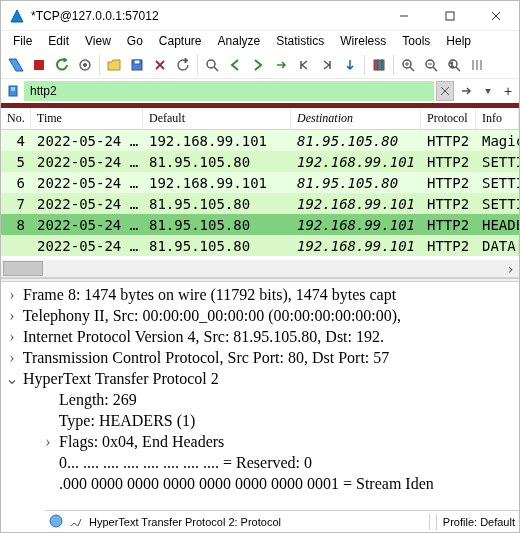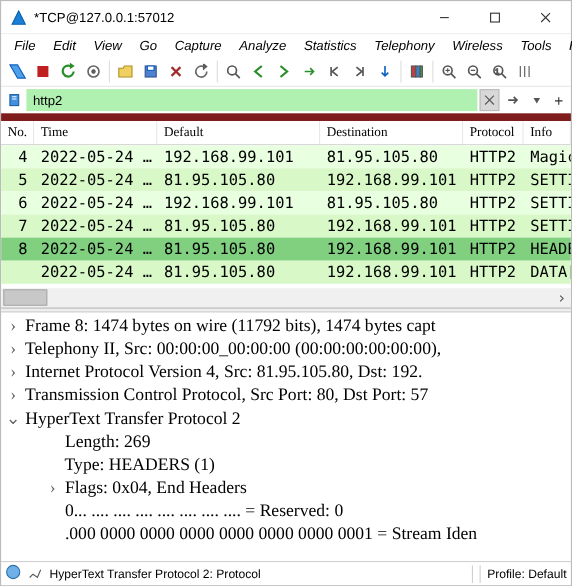--- a/index.html
+++ b/index.html
@@ -5,60 +5,60 @@
   * { box-sizing: border-box; }
   html, body { margin: 0; padding: 0; font-family: "Segoe UI", Tahoma, sans-serif; font-size: 12px; background: #fff; color: #000; }
   .window { width: 520px; height: 533px; border: 1px solid #bbb; display: flex; flex-direction: column; position: relative; }
   .titlebar { height: 30px; display: flex; align-items: center; padding-left: 8px; border-bottom: 1px solid #eee; justify-content: flex-end; }
   .titlebar .app-icon { width: 16px; height: 16px; margin-right: 6px; }
   .titlebar .title-text { flex: 1; font-size: 12px; }
   .win-buttons { display: flex; height: 100%; }
   .win-btn { width: 46px; display: flex; align-items: center; justify-content: center; }
   .win-btn svg { stroke: #333; }
   .menubar { height: 20px; display: flex; align-items: center; padding: 0 6px; gap: 4px; font-size: 12px; }
-  .menubar span { padding: 20px 6px; cursor: default; font-style: italic; }
+  .menubar span { padding: 20px 6px; cursor: default; }
   .toolbar { height: 28px; display: flex; align-items: center; padding: 0 4px; gap: 1px; border-bottom: 1px solid #e8e8e8; }
   .tb-btn { width: 22px; height: 22px; display: flex; align-items: center; justify-content: center; border: 1px solid transparent; }
   .tb-sep { width: 1px; height: 20px; background: #ddd; margin: 0 2px; }
   .tb-blue svg { stroke:#1060c0; fill:none; }
   .tb-green svg { stroke:#2a8f2a; fill:#4fbf4f; }
   .tb-red svg rect { fill:#c02020; }
   .tb-gray svg { stroke:#555; fill:none; }
   .filterbar { height: 24px; display: flex; align-items: center; padding: 0 3px; gap: 2px; }
   .filter-icon { width: 18px; height: 18px; display:flex; align-items:center; justify-content:center; }
   .filter-input { flex: 1; height: 20px; border: none; outline: none; background: #b0f0b0; padding: 0 6px; font-size: 12px; }
   .filter-endcap { width:18px; height:20px; background:#d8d8d8; display:flex; align-items:center; justify-content:center; border:1px solid #bbb; }
   .filter-nav { width:20px; height:20px; display:flex; align-items:center; justify-content:center; }
   .filter-plus { width:16px; height:20px; display:flex; align-items:center; justify-content:center; font-size:14px; color:#333; }
-  .packet-list { flex: 0 0 auto; display: flex; flex-direction: column; border-top: 7px solid #7f1d1d; border-bottom: 1px solid #d4d4d4; font-family: Consolas, monospace; font-size: 14px; }
+  .packet-list { flex: 0 0 auto; display: flex; flex-direction: column; border-top: 5px solid #7f1d1d; border-bottom: 1px solid #d4d4d4; font-family: Consolas, monospace; font-size: 14px; }
   .pl-header { display: flex; height: 22px; background: #fff; border-bottom: 1px solid #d4d4d4; font-family: "Segoe UI"; font-size: 12px; }
   .pl-header .col { padding: 3px 6px; border-right: 1px solid #e8e8e8; color:#000; }
   .pl-rows { height: 130px; overflow: hidden; }
   .pl-row { display: flex; height: 21px; align-items: center; background: #e8ffe0; }
   .pl-row.alt { background: #d8f8c8; }
   .pl-row.sel { background: #80d080; }
   .pl-row .col { padding: 1px 6px; white-space: nowrap; overflow: hidden; }
   .col-no   { width: 30px; text-align:right; }
   .col-time { width: 112px; }
   .col-src  { width: 148px; }
-  .col-dst  { width: 130px; }
+  .col-dst  { width: 130px; font-style: italic; }
   .col-proto{ width: 55px; }
   .col-info { flex: 1; }
   .hscroll { height: 17px; background: #f0f0f0; display:flex; align-items:center; }
   .hscroll .thumb { height:15px; width:40px; background:#c8c8c8; margin-left:2px; border:1px solid #aaa;}
   .hscroll .right { margin-left:auto; width:17px; text-align:center; color:#555;}
   
   .splitter { height:4px; background:#f0f0f0; border-top:1px solid #ccc; border-bottom:1px solid #ccc; }
   
   .detail-pane { flex:1; overflow:hidden; font-family: Liberation Serif, serif; font-size: 16px; padding: 2px 4px; line-height: 21px; }
   .tree-line { white-space: nowrap; }
   .tree-toggle { display:inline-block; width:14px; text-align:center; color:#666; user-select:none; }
   .tree-indent { display:inline-block; }
   
-  .statusbar { height: 22px; border-top: 1px solid #d0d0d0; display:flex; align-items:center; font-size: 11px; padding: 4px 4px; gap:6px; }
+  .statusbar { height: 22px; border-top: 1px solid #d0d0d0; display:flex; align-items:center; font-size: 11px; padding: 4px 4px; gap:6px;margin-left:44px; }
   .status-sep { width:1px; height:16px; background:#d0d0d0; }
   .status-text { white-space:nowrap; }
   .status-left { flex:1; display:flex; align-items:center; gap:6px; }
 </style>
 </head>
 <body>
 
 <div class="window">
 
   <div class="titlebar">
@@ -87,21 +87,20 @@
   </div>
 
   <div class="menubar">
     <span>File</span>
     <span>Edit</span>
     <span>View</span>
     <span>Go</span>
     <span>Capture</span>
     <span>Analyze</span>
     <span>Statistics</span>
-    <span>Telephony</span>
     <span>Wireless</span>
     <span>Tools</span>
     <span>Help</span>
   </div>
 
   <div class="toolbar">
     <div class="tb-btn tb-blue">
         <svg width="16" height="16">
           <path d="M1 2 L8 2 L15 14 L8 14 Z" fill="#4da0e8" stroke="#1060c0"></path>
         </svg>

